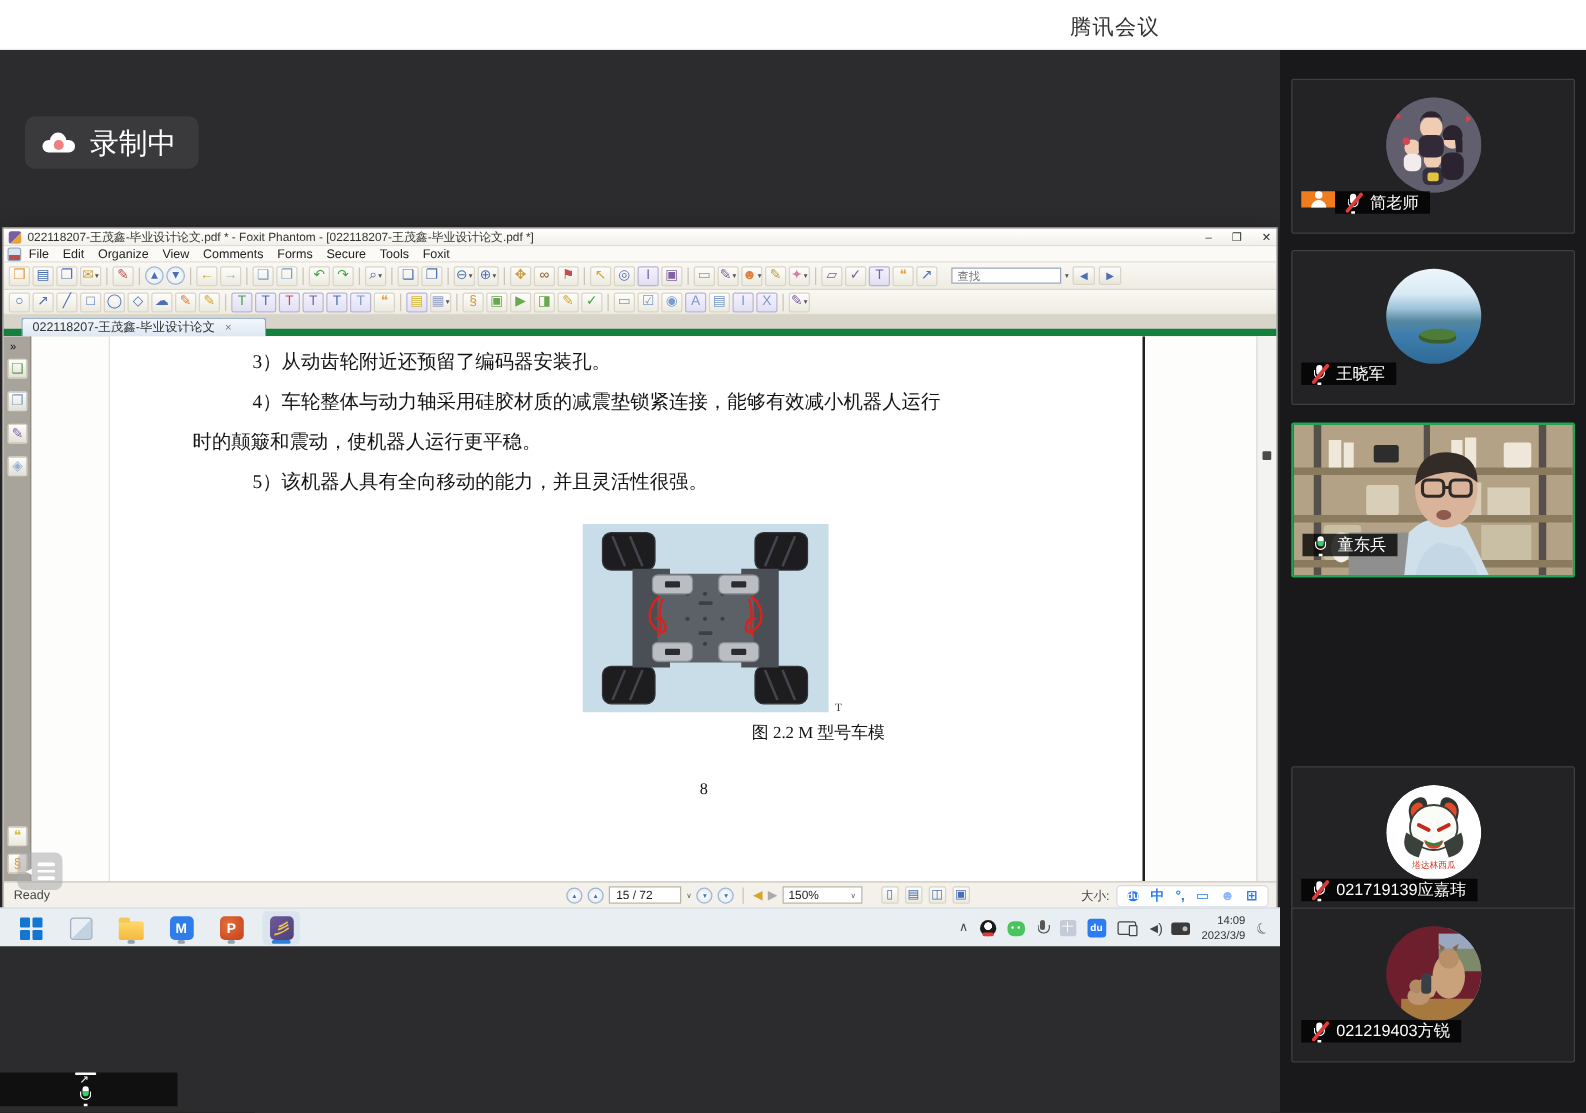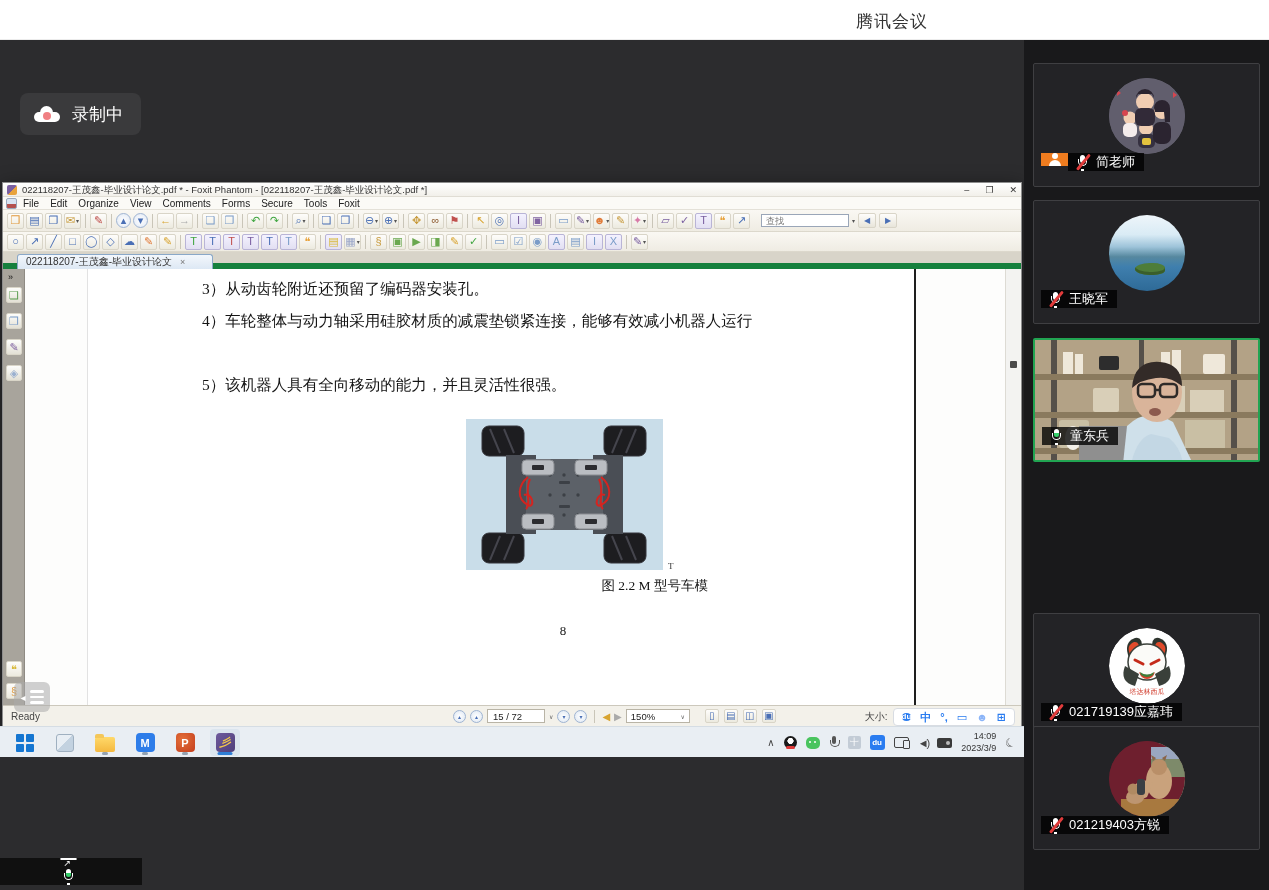--- a/index.html
+++ b/index.html
@@ -11,21 +11,21 @@
   .app-title { position:absolute; left:856px; top:10px; font-size:17px; color:#333; letter-spacing:1px; }
 
   
   .stage { position:absolute; left:0; top:40px; width:1024px; height:850px; background:#2c2c2e; }
 
   .recording-badge { position:absolute; left:20px; top:53px; height:42px; padding:0 18px 0 14px; background:#3a3a3c; border-radius:8px; display:flex; align-items:center; gap:12px; }
   .cloud-icon { position:relative; width:26px; height:16px; }
   .cloud-icon::before { content:""; position:absolute; left:0; bottom:0; width:26px; height:10px; background:#fff; border-radius:6px; }
   .cloud-icon::after { content:""; position:absolute; left:6px; top:0; width:13px; height:13px; background:#fff; border-radius:50%; }
   .cloud-dot { position:absolute; left:9px; bottom:2px; width:8px; height:8px; background:#f07f82; border-radius:50%; z-index:2; }
-  .recording-badge .rec-label { color:#fff; font-size:17px; }
+  .recording-badge .rec-label { color:#fff; font-size:23px; }
 
   
   .pdf-window { position:absolute; left:2px; top:142px; width:1020px; height:544px; background:#f5f3ee; border:1px solid #8e8e8e; box-shadow:0 4px 18px rgba(0,0,0,.45); }
 
   .pdf-titlebar { position:relative; height:14px; background:linear-gradient(#ffffff,#f2f0ea); border-bottom:1px solid #e0ddd4; }
   .foxit-logo { position:absolute; left:4px; top:2px; width:10px; height:10px; background:linear-gradient(135deg,#7a5fa0 55%,#e8a33d 55%); border-radius:2px; }
   .pdf-title-text { position:absolute; left:19px; top:1px; font-size:9.5px; color:#333; white-space:nowrap; }
   .win-controls { position:absolute; right:4px; top:0; height:14px; display:flex; align-items:center; gap:16px; font-size:9px; color:#333; }
   .win-controls span { cursor:default; }
 
@@ -320,20 +320,21 @@
           </div>
         <div class="panel-icons-bottom">
             <span class="tb-icon" style="color: rgb(216, 185, 58);">❝</span>
             <span class="tb-icon" style="color: rgb(224, 154, 62);">§</span>
           </div>
       </div>
 
       <div class="doc-page">
         <div class="doc-line" style="left:114px; top:10px;">3）从动齿轮附近还预留了编码器安装孔。</div>
         <div class="doc-line" style="left:114px; top:42px;">4）车轮整体与动力轴采用硅胶材质的减震垫锁紧连接，能够有效减小机器人运行</div>
+        <div class="doc-line" style="left:66px;  top:74px;">时的颠簸和震动，使机器人运行更平稳。</div>
         <div class="doc-line" style="left:114px; top:106px;">5）该机器人具有全向移动的能力，并且灵活性很强。</div>
 
         <svg class="doc-figure" viewBox="0 0 197 151">
           <rect x="0" y="0" width="197" height="151" fill="#c9dde9"></rect>
 
           <g fill="#1d1d20" stroke="#34343a" stroke-width="1">
             <rect x="16" y="7" width="42" height="30" rx="7"></rect>
             <rect x="138" y="7" width="42" height="30" rx="7"></rect>
             <rect x="16" y="114" width="42" height="30" rx="7"></rect>
             <rect x="138" y="114" width="42" height="30" rx="7"></rect>

